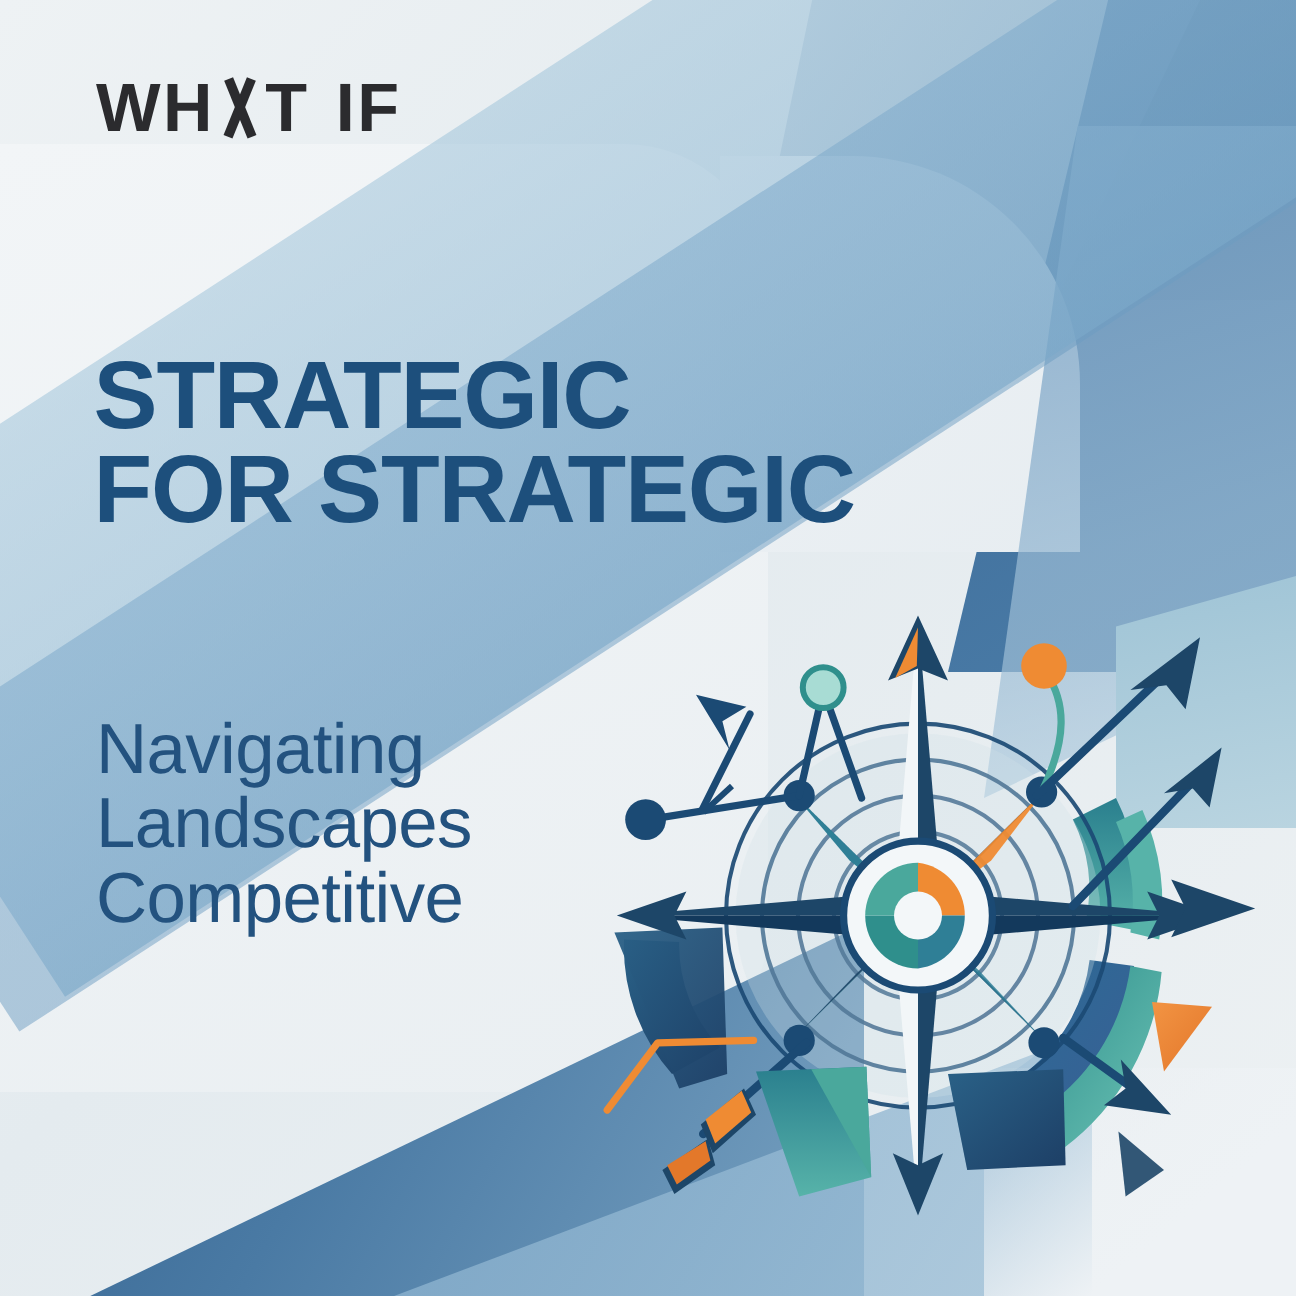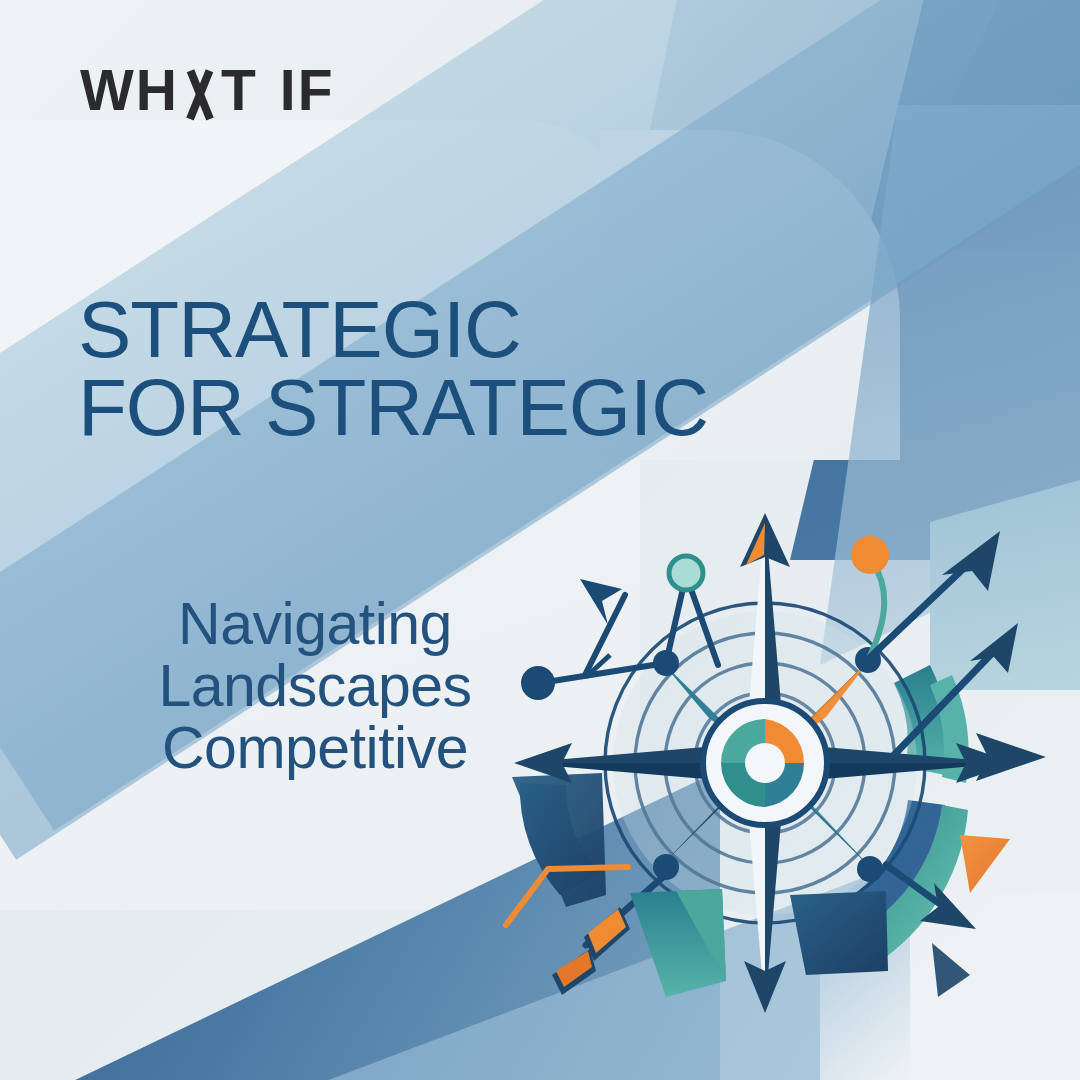--- a/index.html
+++ b/index.html
@@ -124,21 +124,21 @@
     left: 80px; top: 62px;
     display: flex;
     align-items: baseline;
     gap: 22px;
     color: #2b2b2e;
     font-size: 57px;
     font-weight: 700;
     letter-spacing: 2px;
     line-height: 1;
   }
-  .logo-word { display: flex; align-items: flex-end; }
+  .logo-word { display: flex; align-items: center; }
   .logo-lambda {
     display: inline-block;
     width: 40px;
     height: 47px;
     position: relative;
     margin: 0 1px;
   }
   .logo-lambda::before,
   .logo-lambda::after {
     content: "";
@@ -151,36 +151,35 @@
   .logo-lambda::before { left: 6px;  transform: rotate(22deg);  transform-origin: bottom center; }
   .logo-lambda::after  { right: 6px; transform: rotate(-22deg); transform-origin: bottom center; }
 
   
   .headline {
     position: absolute;
     left: 78px; top: 237px;
     width: 700px;
     color: #1d4f7c;
     font-size: 80px;
-    font-weight: 400;
+    font-weight: 700;
     line-height: 0.98;
     letter-spacing: -1px;
   }
   .headline .ln { display: block; white-space: nowrap; }
 
   .subhead {
     position: absolute;
     left: 80px; top: 545px;
     width: 470px;
     color: #23527f;
     font-size: 59px;
     font-weight: 400;
     line-height: 1.05;
     letter-spacing: -0.5px;
-    text-align: center;
   }
   .subhead .ln { display: block; }
 
   
   .illus {
     position: absolute;
     left: 490px; top: 505px;
     width: 580px; height: 575px;
   }
   .illus svg { display: block; width: 100%; height: 100%; }

